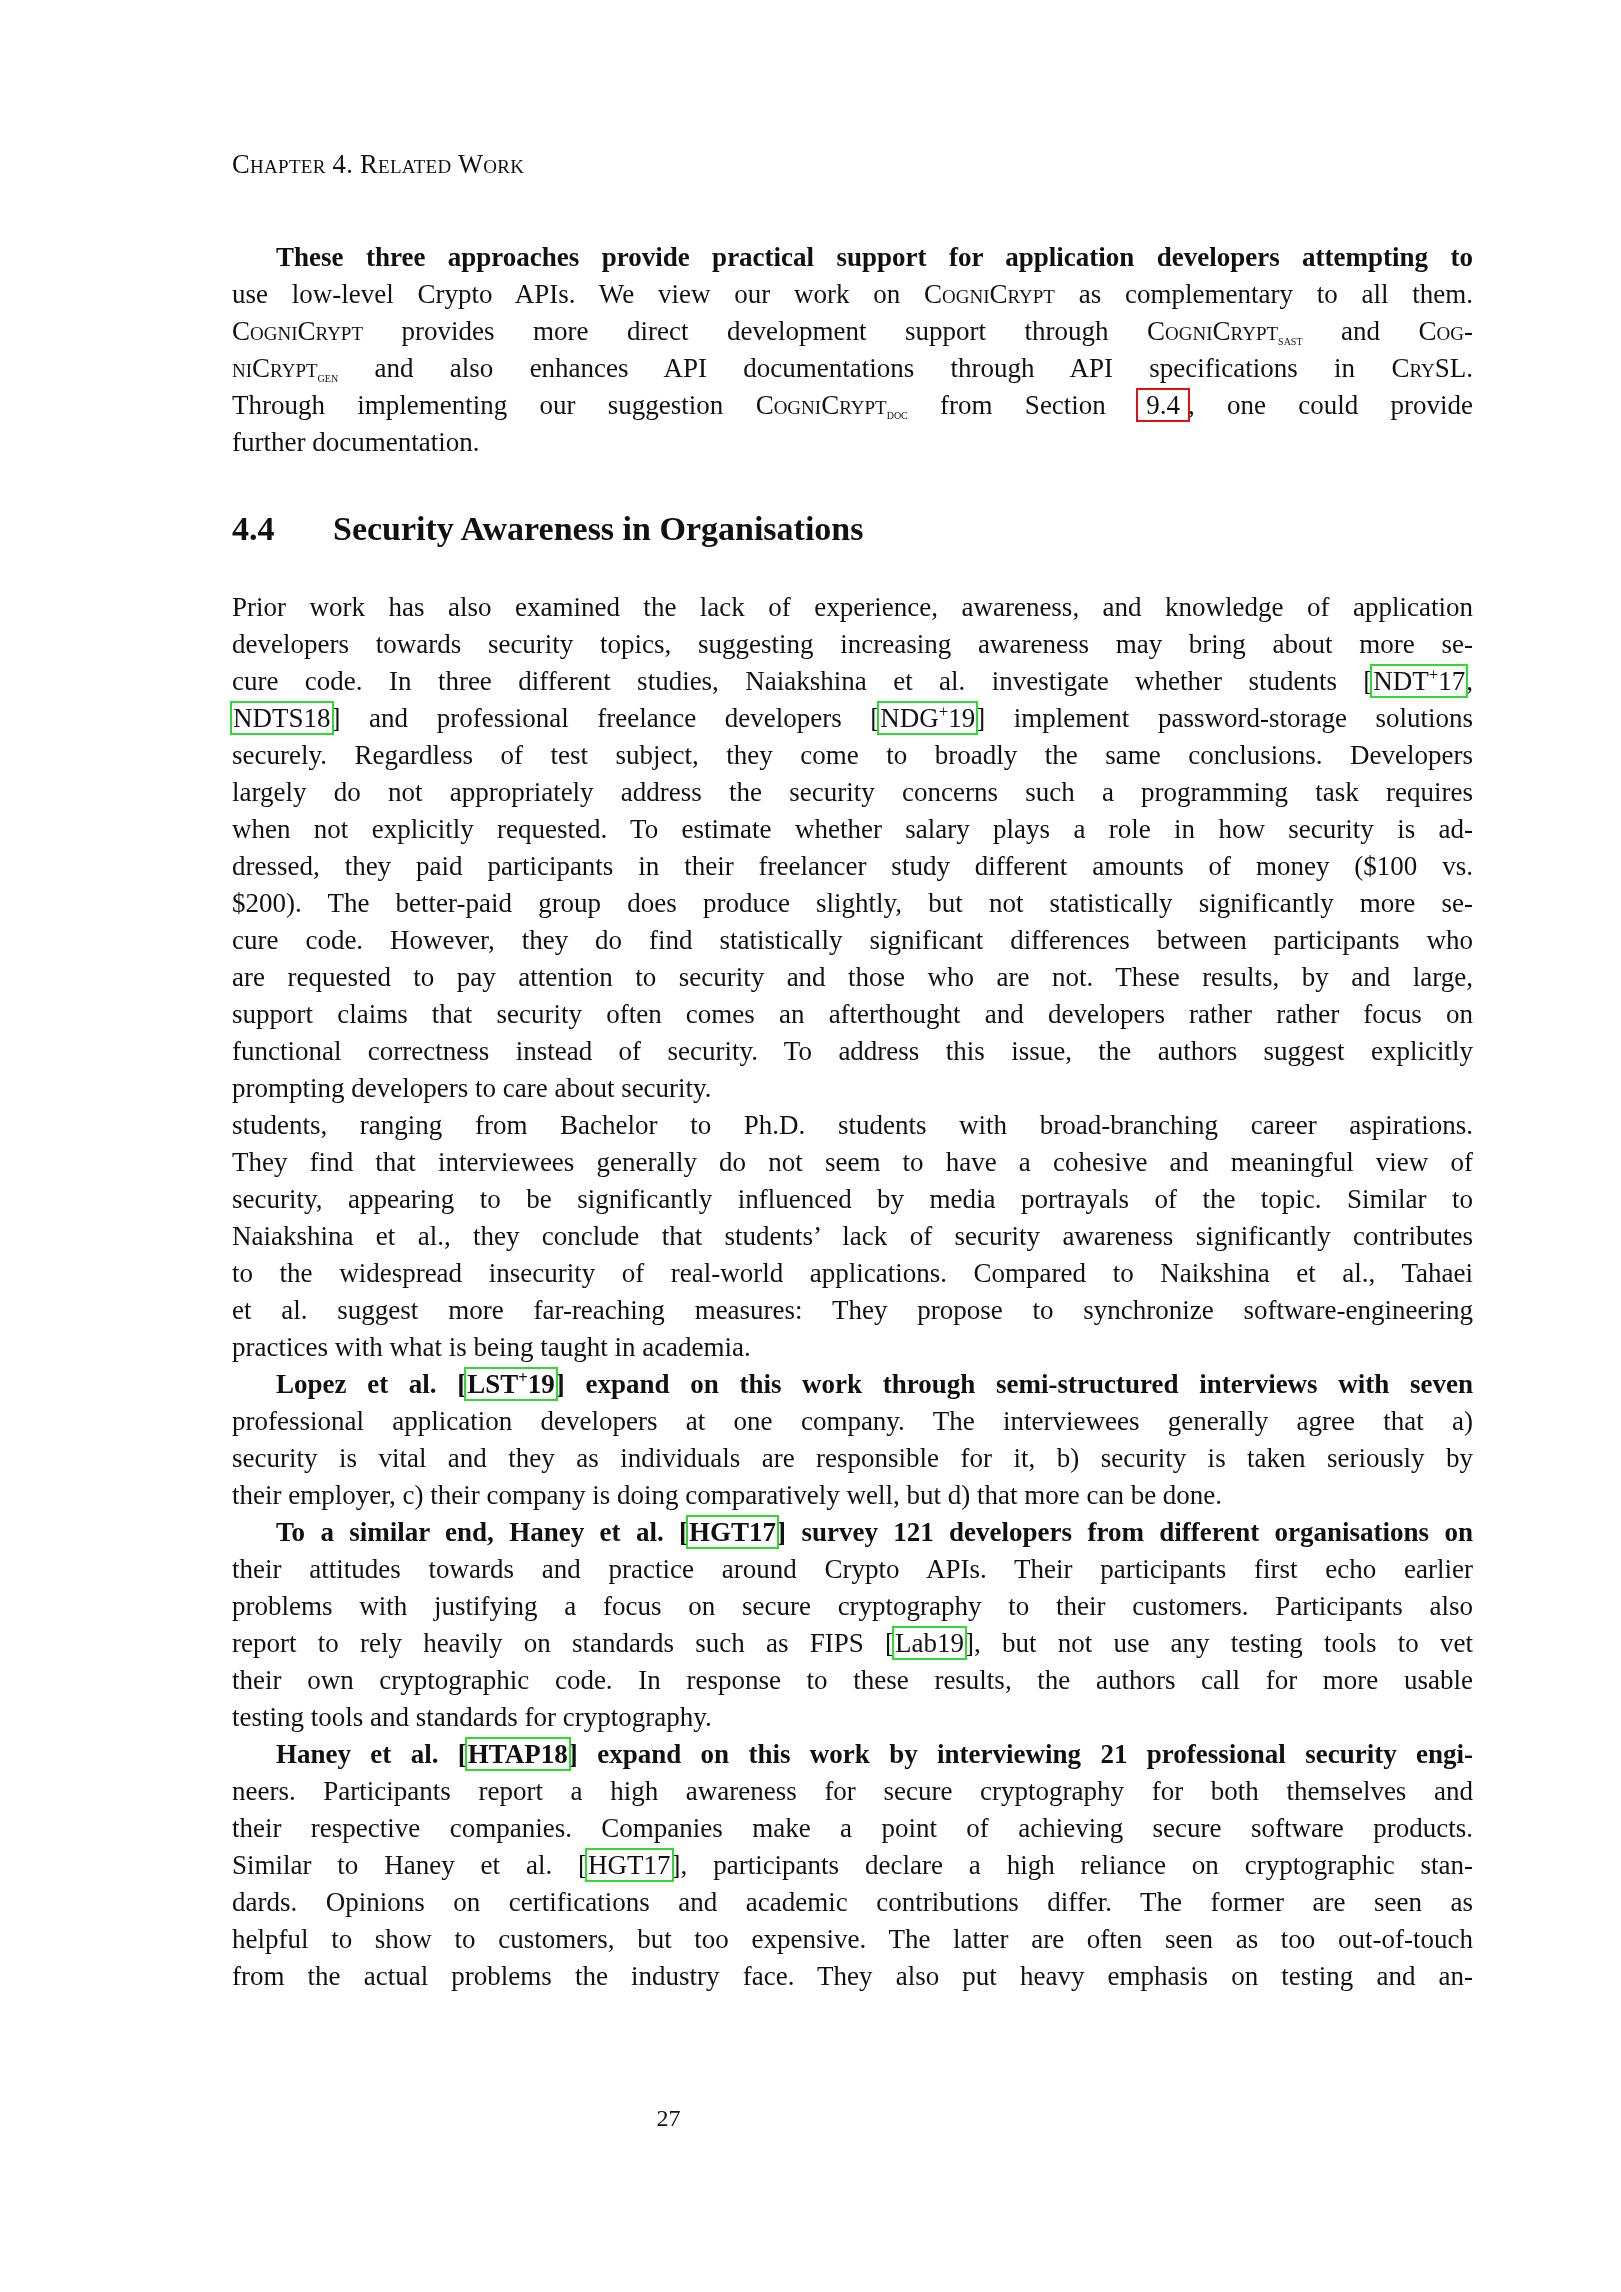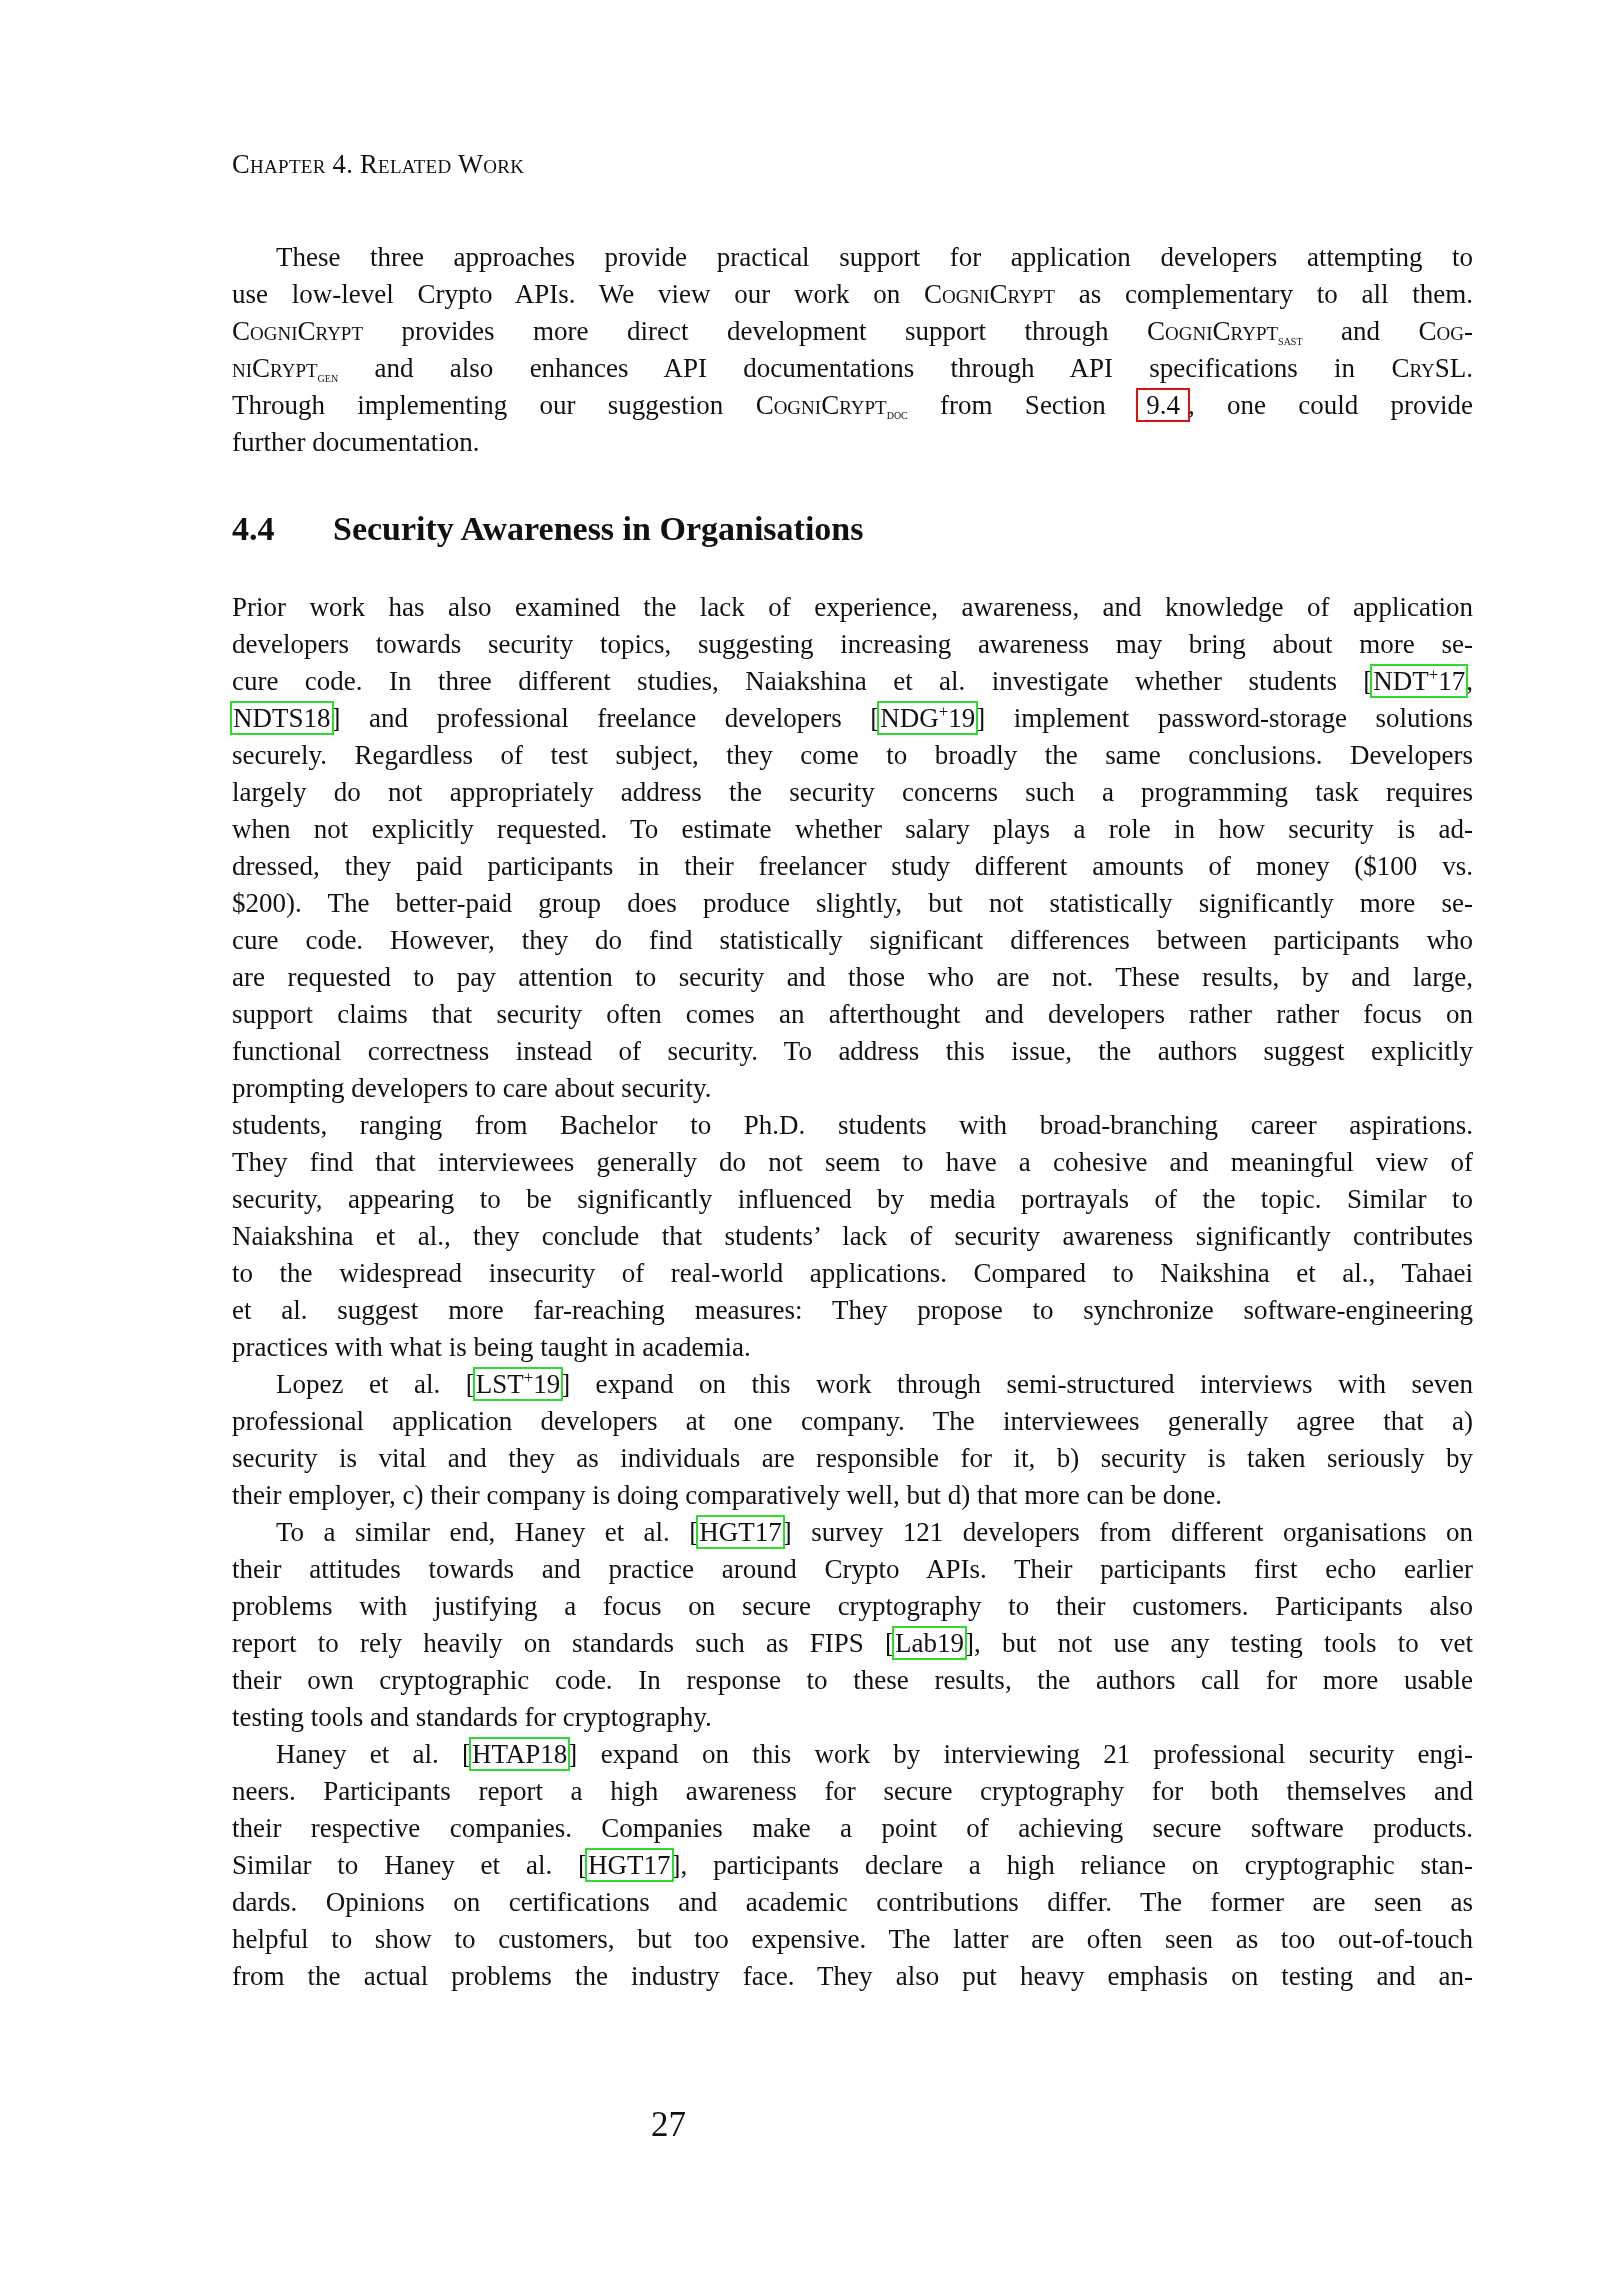--- a/index.html
+++ b/index.html
@@ -3,29 +3,29 @@
 <meta charset="utf-8">
 <style>
   html, body { margin:0; padding:0; background:#ffffff; }
   body { width:1621px; height:2293px; position:relative; overflow:hidden;
          font-family:"Liberation Serif","DejaVu Serif",serif; color:#111; }
   .running-head { position:absolute; left:232px; top:149px; font-size:26.5px; font-variant:small-caps; letter-spacing:0.3px; }
   .block { position:absolute; left:232px; width:1241px; }
   .line { height:37px; line-height:37px; font-size:27px; white-space:nowrap;
           text-align:justify; text-align-last:justify; }
   .line.last { text-align-last:left; }
-  .line.indent { padding-left:44px; }
+  .line.indent { padding-left:44px;font-weight:bold; }
   .sc { font-variant:small-caps; }
   .sub { font-size:14.7px; font-variant:small-caps; vertical-align:-4.9px; text-transform:lowercase; }
   .cite { outline:2.5px solid #2ddc2d; outline-offset:0px; padding:0 1px; }
   .ref { outline:2.5px solid #dd1111; outline-offset:0px; padding:0 8px; }
   sup { font-size:16.7px; line-height:0; }
   .heading { position:absolute; left:232px; top:510px; font-size:34px; font-weight:bold; }
   .heading .num { display:inline-block; width:101px; }
-  .page-number { position:absolute; left:0; width:1337px; top:2105px; text-align:center; font-size:35px; }
+  .page-number { position:absolute; left:0; width:1337px; top:2105px; text-align:center; font-size:24px; }
 </style>
 </head>
 <body>
 
 <div class="running-head">Chapter 4. Related Work</div>
 
 <div class="block" id="intro" style="top:239px;">
     <div class="line indent"><span>These three approaches provide practical support for application developers attempting to</span></div>
     <div class="line"><span>use low-level Crypto APIs. We view our work on </span><span class="sc">CogniCrypt</span><span> as complementary to all them.</span></div>
     <div class="line"><span class="sc">CogniCrypt</span><span> provides more direct development support through </span><span class="sc">CogniCrypt</span><span class="sub">SAST</span><span> and </span><span class="sc">Cog-</span></div>

